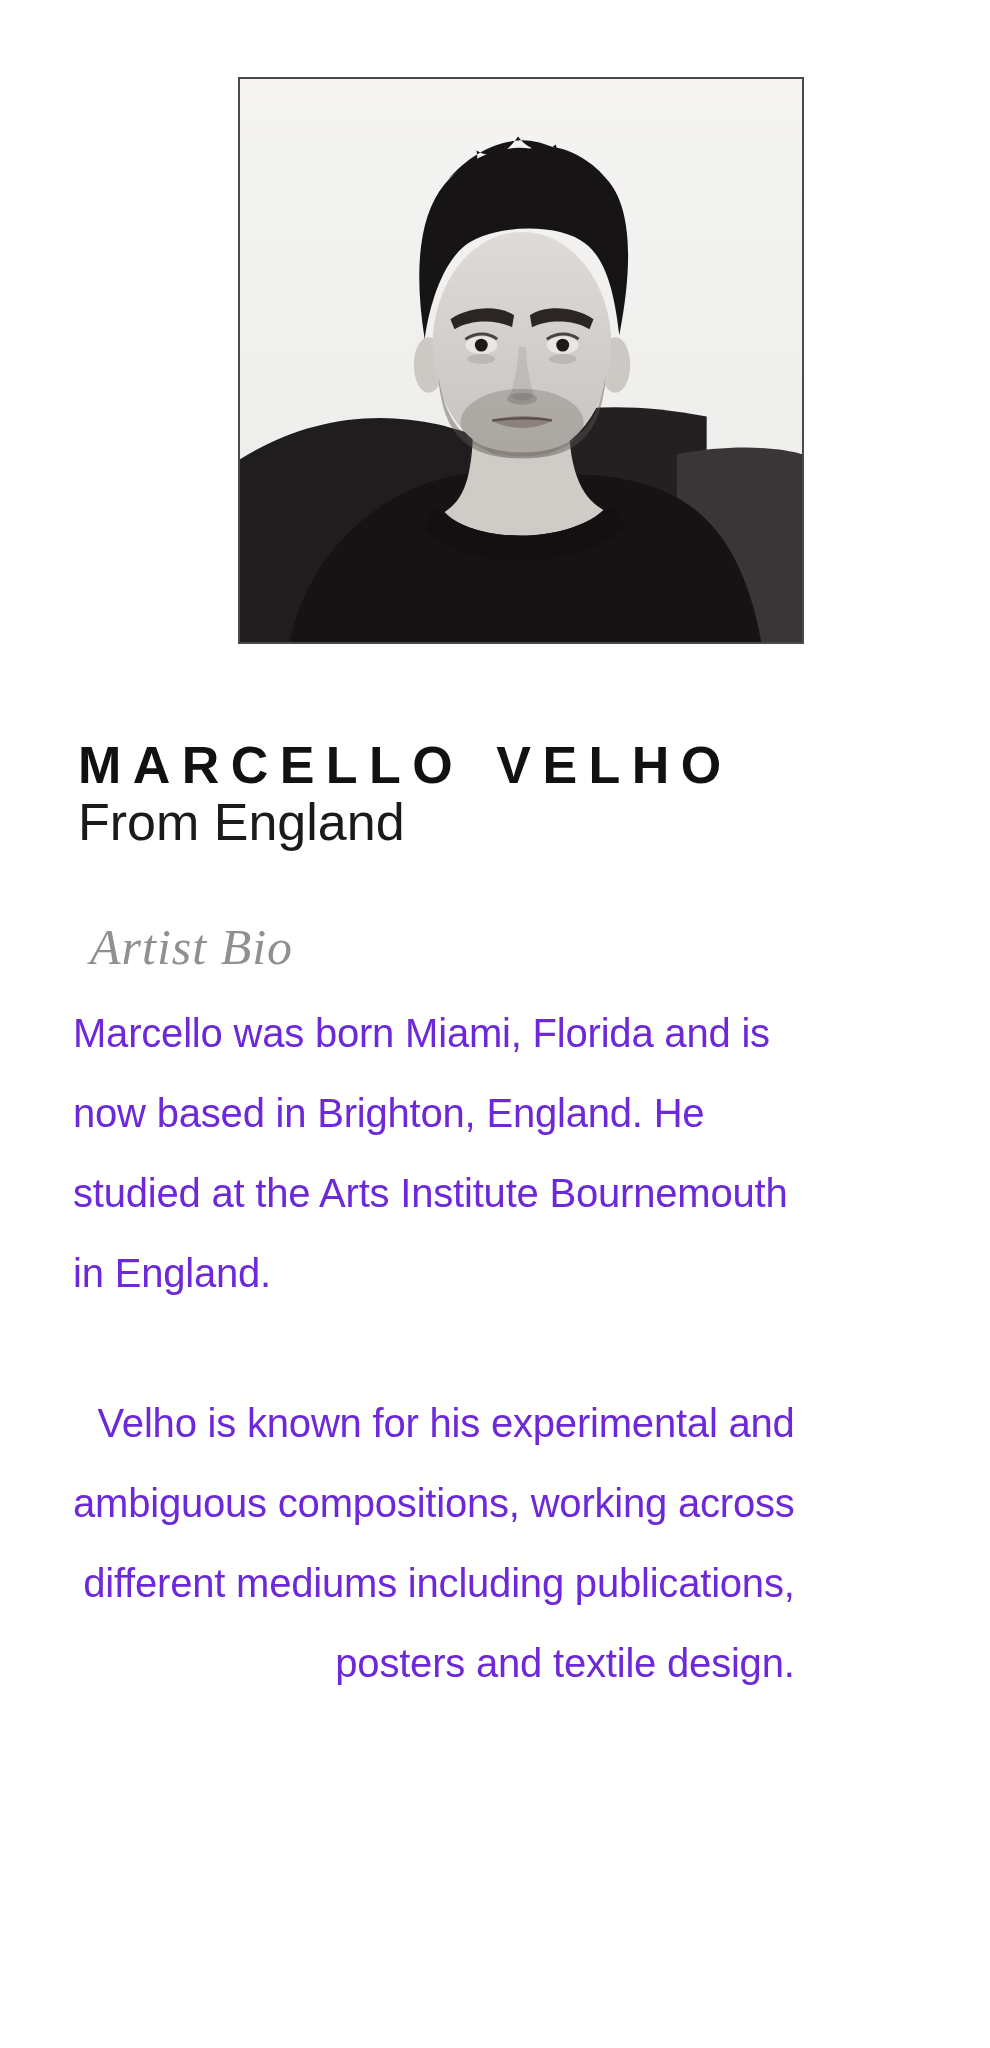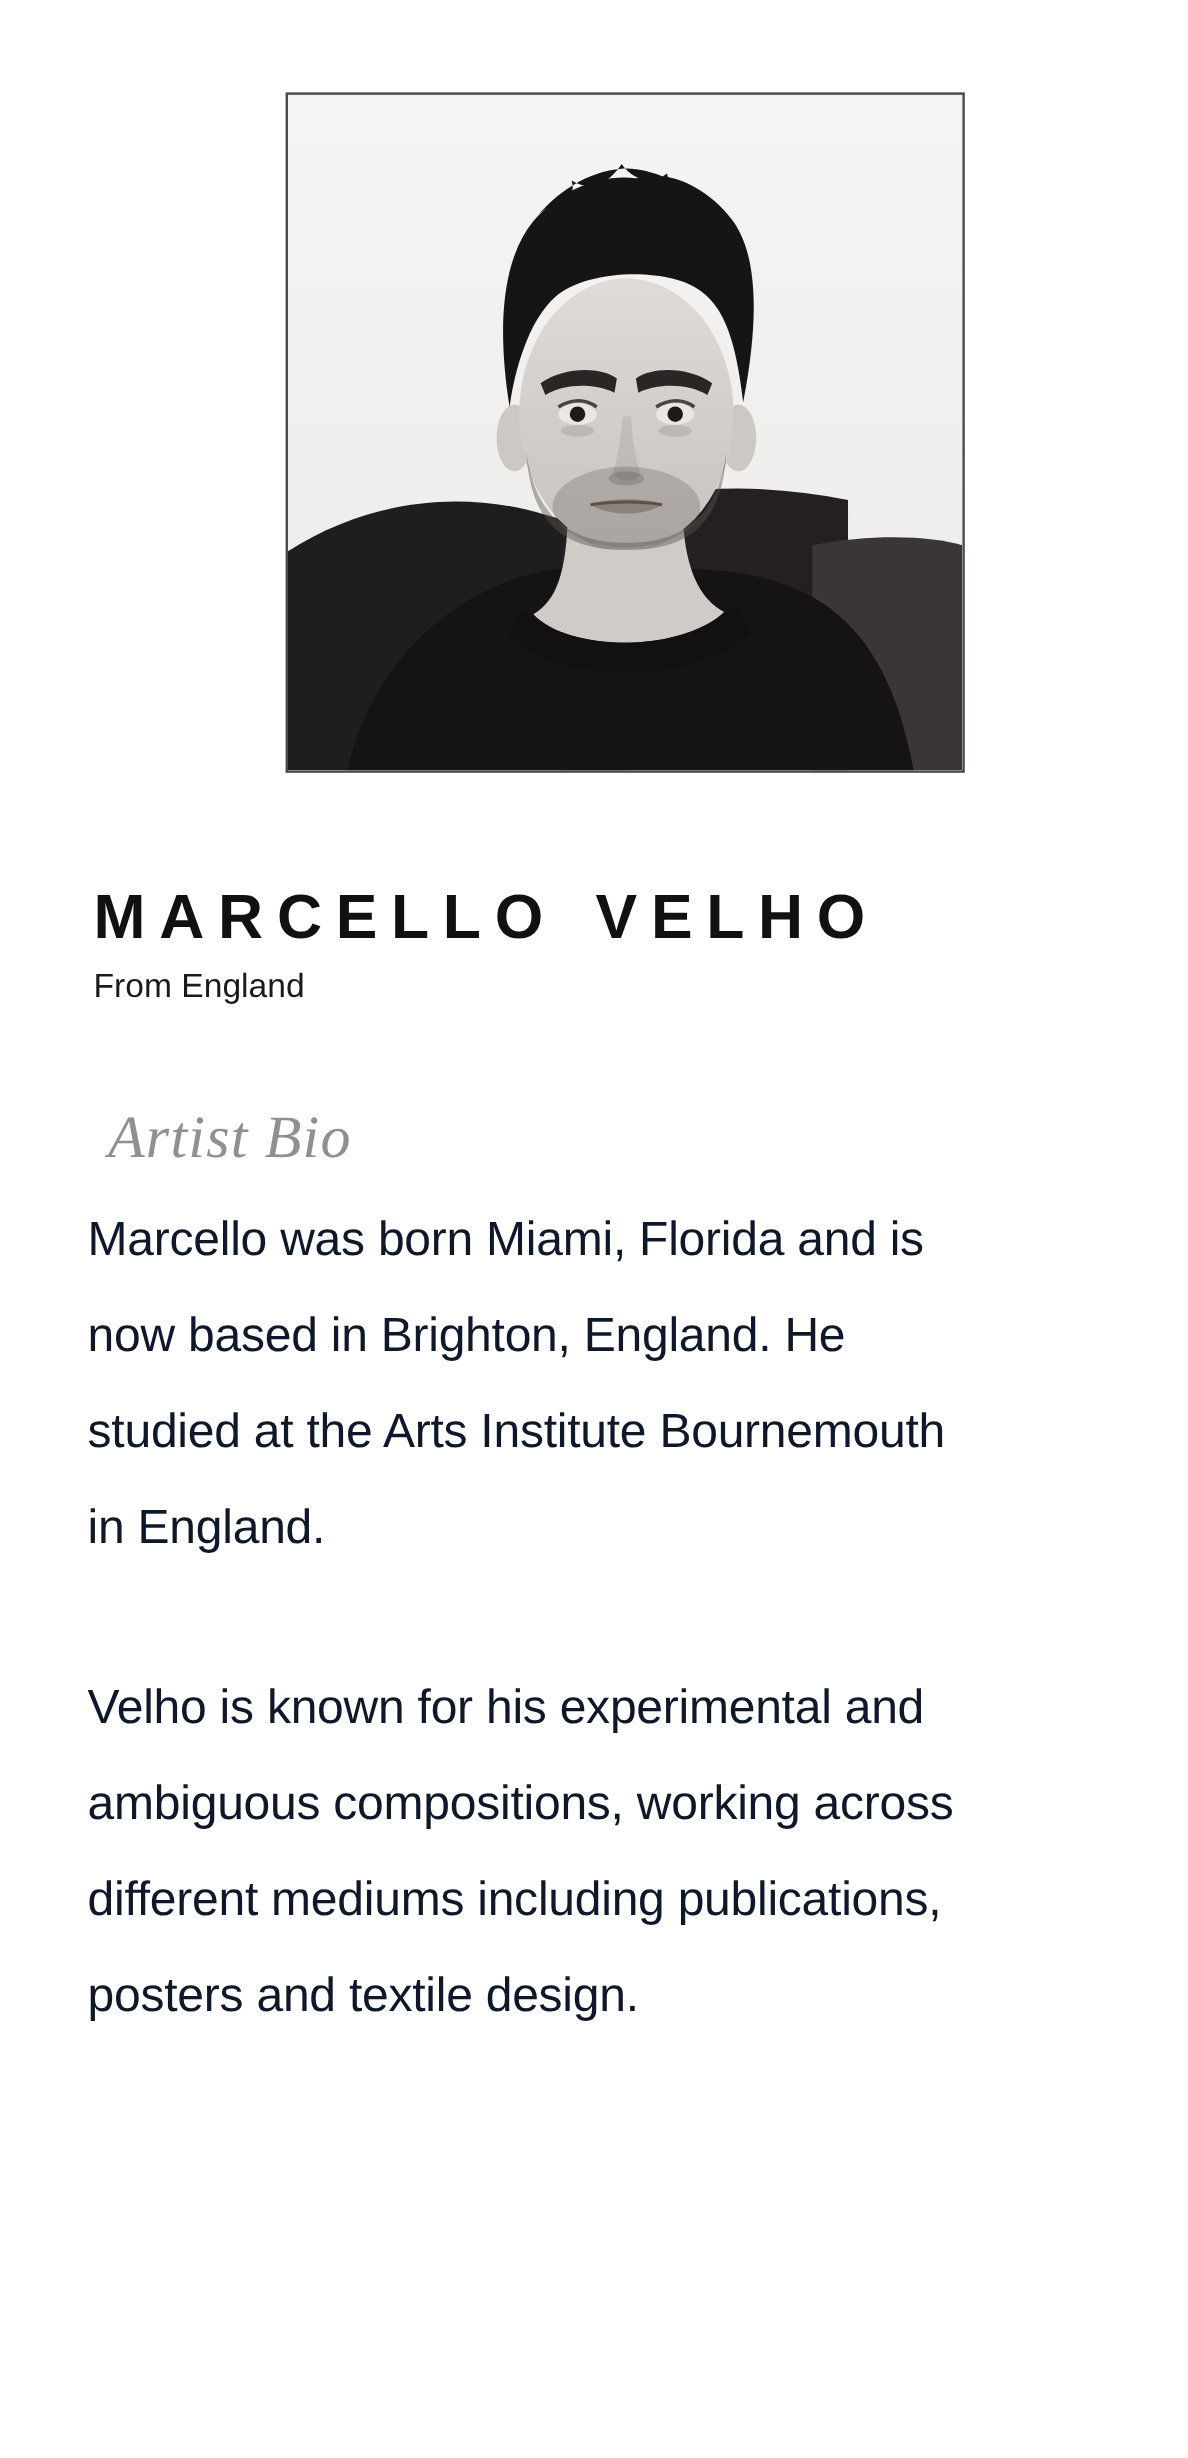--- a/index.html
+++ b/index.html
@@ -42,21 +42,21 @@
     font-weight: 700;
     letter-spacing: 0.22em;
     word-spacing: 0.12em;
     color: #111111;
     white-space: pre;
   }
   .artist-origin {
     position: absolute;
     left: 78px;
     top: 797px;
-    font-size: 28px;
+    font-size: 52px;
     line-height: 50px;
     font-weight: 400;
     color: #1a1a1a;
     white-space: pre;
   }
   .section-heading {
     position: absolute;
     left: 74px;
     top: 903px;
     margin: 16px;
@@ -69,26 +69,26 @@
     color: #8f8f94;
     white-space: pre;
   }
   .bio-para {
     position: absolute;
     left: 73px;
     margin: 0;
     font-size: 40px;
     line-height: 80px;
     font-weight: 400;
-    color: #0f172a;
+    color: #6d28d9;
     letter-spacing: -0.2px;
     white-space: pre-line;
   }
   .bio-para.p1 { top: 993px; }
-  .bio-para.p2 { top: 1383px; }
+  .bio-para.p2 { top: 1383px; text-align: right; }
 </style>
 </head>
 <body>
 
 <div class="page">
 
   <figure class="photo-frame">
     <svg viewBox="0 0 566 567" preserveAspectRatio="none">
       <defs>
         <linearGradient id="wallGrad" x1="0" y1="0" x2="0" y2="1">

